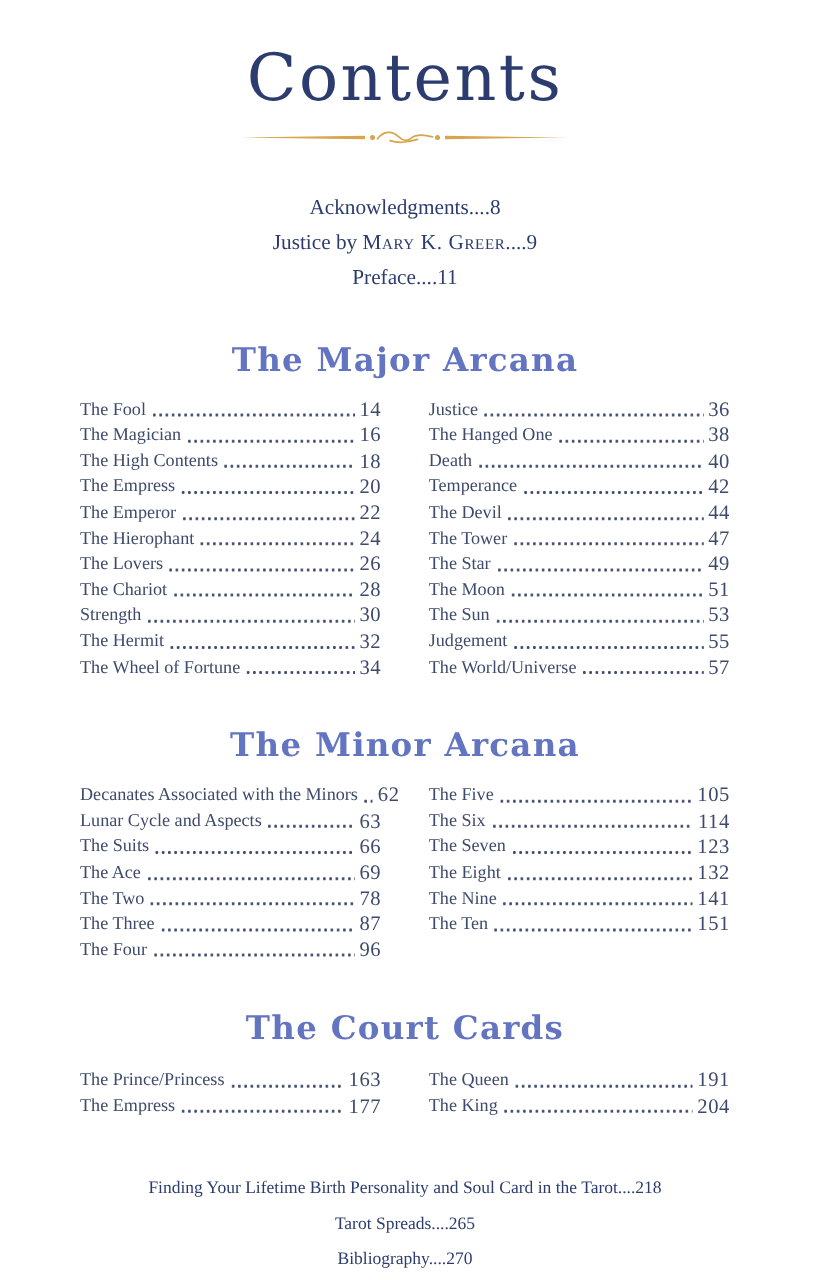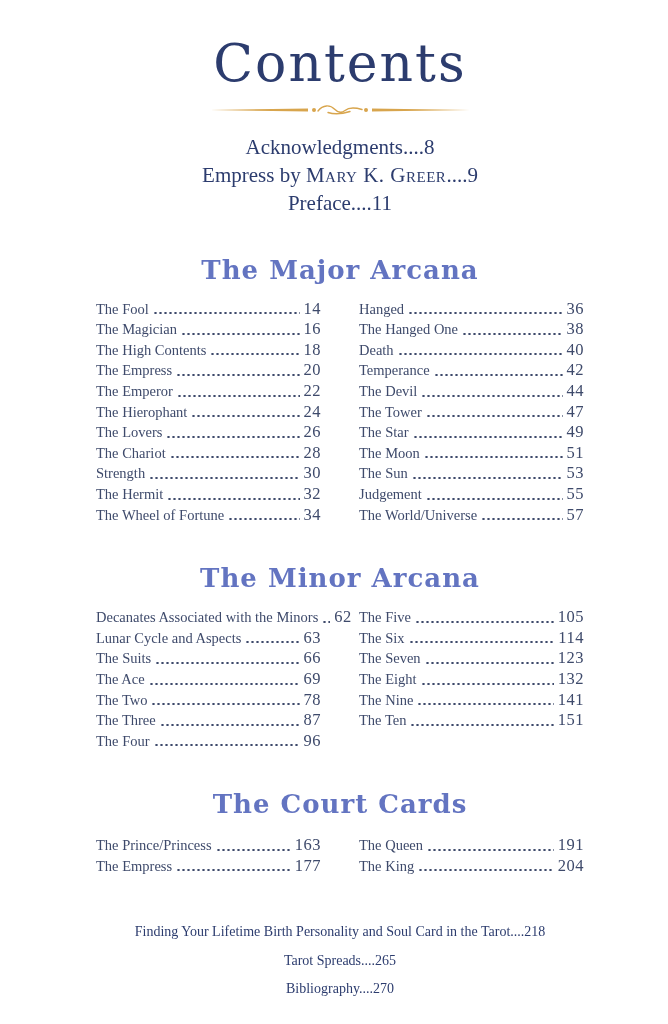--- a/index.html
+++ b/index.html
@@ -13,41 +13,41 @@
     width:668px;
     height:1024px;
     background:#ffffff;
     font-family:"Liberation Serif", serif;
     color:var(--body);
     overflow:hidden;
   }
   .page{
     width:648px;
     box-sizing:border-box;
-    padding:36px 64px 0 96px;
+    padding:36px 64px 0 64px;
     text-align:center;
   }
   h1.title{
     margin:0;
     font-family:"DejaVu Serif", serif;
     font-weight:400;
     font-size:52px;
     line-height:1.05;
     letter-spacing:2px;
     color:var(--navy);
   }
   .flourish{
     margin:10px auto 0 auto;
     width:260px;
     height:18px;
     display:block;
   }
   .front-matter{
-    margin-top:14px;
-    font-size:21px;
+    margin-top:33px;
+    font-size:17px;
     line-height:28px;
     color:var(--navy);
   }
   .smallcaps{ font-variant:small-caps; letter-spacing:0.5px; }
   h2.section-heading{
     margin:38px 0 0 0;
     font-family:"DejaVu Serif", serif;
     font-weight:700;
     font-size:26px;
     letter-spacing:1px;
@@ -103,21 +103,21 @@
     <polygon points="0,9 98,7.6 98,10.4" fill="#d8a54d"></polygon>
     <polygon points="260,9 162,7.6 162,10.4" fill="#d8a54d"></polygon>
     <circle cx="104" cy="9" r="2" fill="#d8a54d"></circle>
     <circle cx="156" cy="9" r="2" fill="#d8a54d"></circle>
     <path d="M108 10 C113 3.5, 120 3.5, 125 8.5 C128 11.5, 132 12, 135 9.5 C138 7, 143 6, 152 8.5
              M118 11.5 C124 13.5, 132 13, 140 10.5" fill="none" stroke="#d8a54d" stroke-width="1.4" stroke-linecap="round"></path>
   </svg>
 
   <div class="front-matter">
     <div>Acknowledgments....8</div>
-    <div><span>Empress by </span><span class="smallcaps">Mary K. Greer</span><span>....9</span></div>
+    <div><span>Justice by </span><span class="smallcaps">Mary K. Greer</span><span>....9</span></div>
     <div>Preface....11</div>
   </div>
 
   <section>
     <h2 class="section-heading">The Major Arcana</h2>
     <div class="columns">
       <div class="col">
           <div class="toc-row">
             <span class="toc-title">The Fool</span>
             <span class="leader"></span>
@@ -169,21 +169,21 @@
             <span class="toc-page">32</span>
           </div>
           <div class="toc-row">
             <span class="toc-title">The Wheel of Fortune</span>
             <span class="leader"></span>
             <span class="toc-page">34</span>
           </div>
         </div>
       <div class="col">
           <div class="toc-row">
-            <span class="toc-title">Hanged</span>
+            <span class="toc-title">Justice</span>
             <span class="leader"></span>
             <span class="toc-page">36</span>
           </div>
           <div class="toc-row">
             <span class="toc-title">The Hanged One</span>
             <span class="leader"></span>
             <span class="toc-page">38</span>
           </div>
           <div class="toc-row">
             <span class="toc-title">Death</span>

